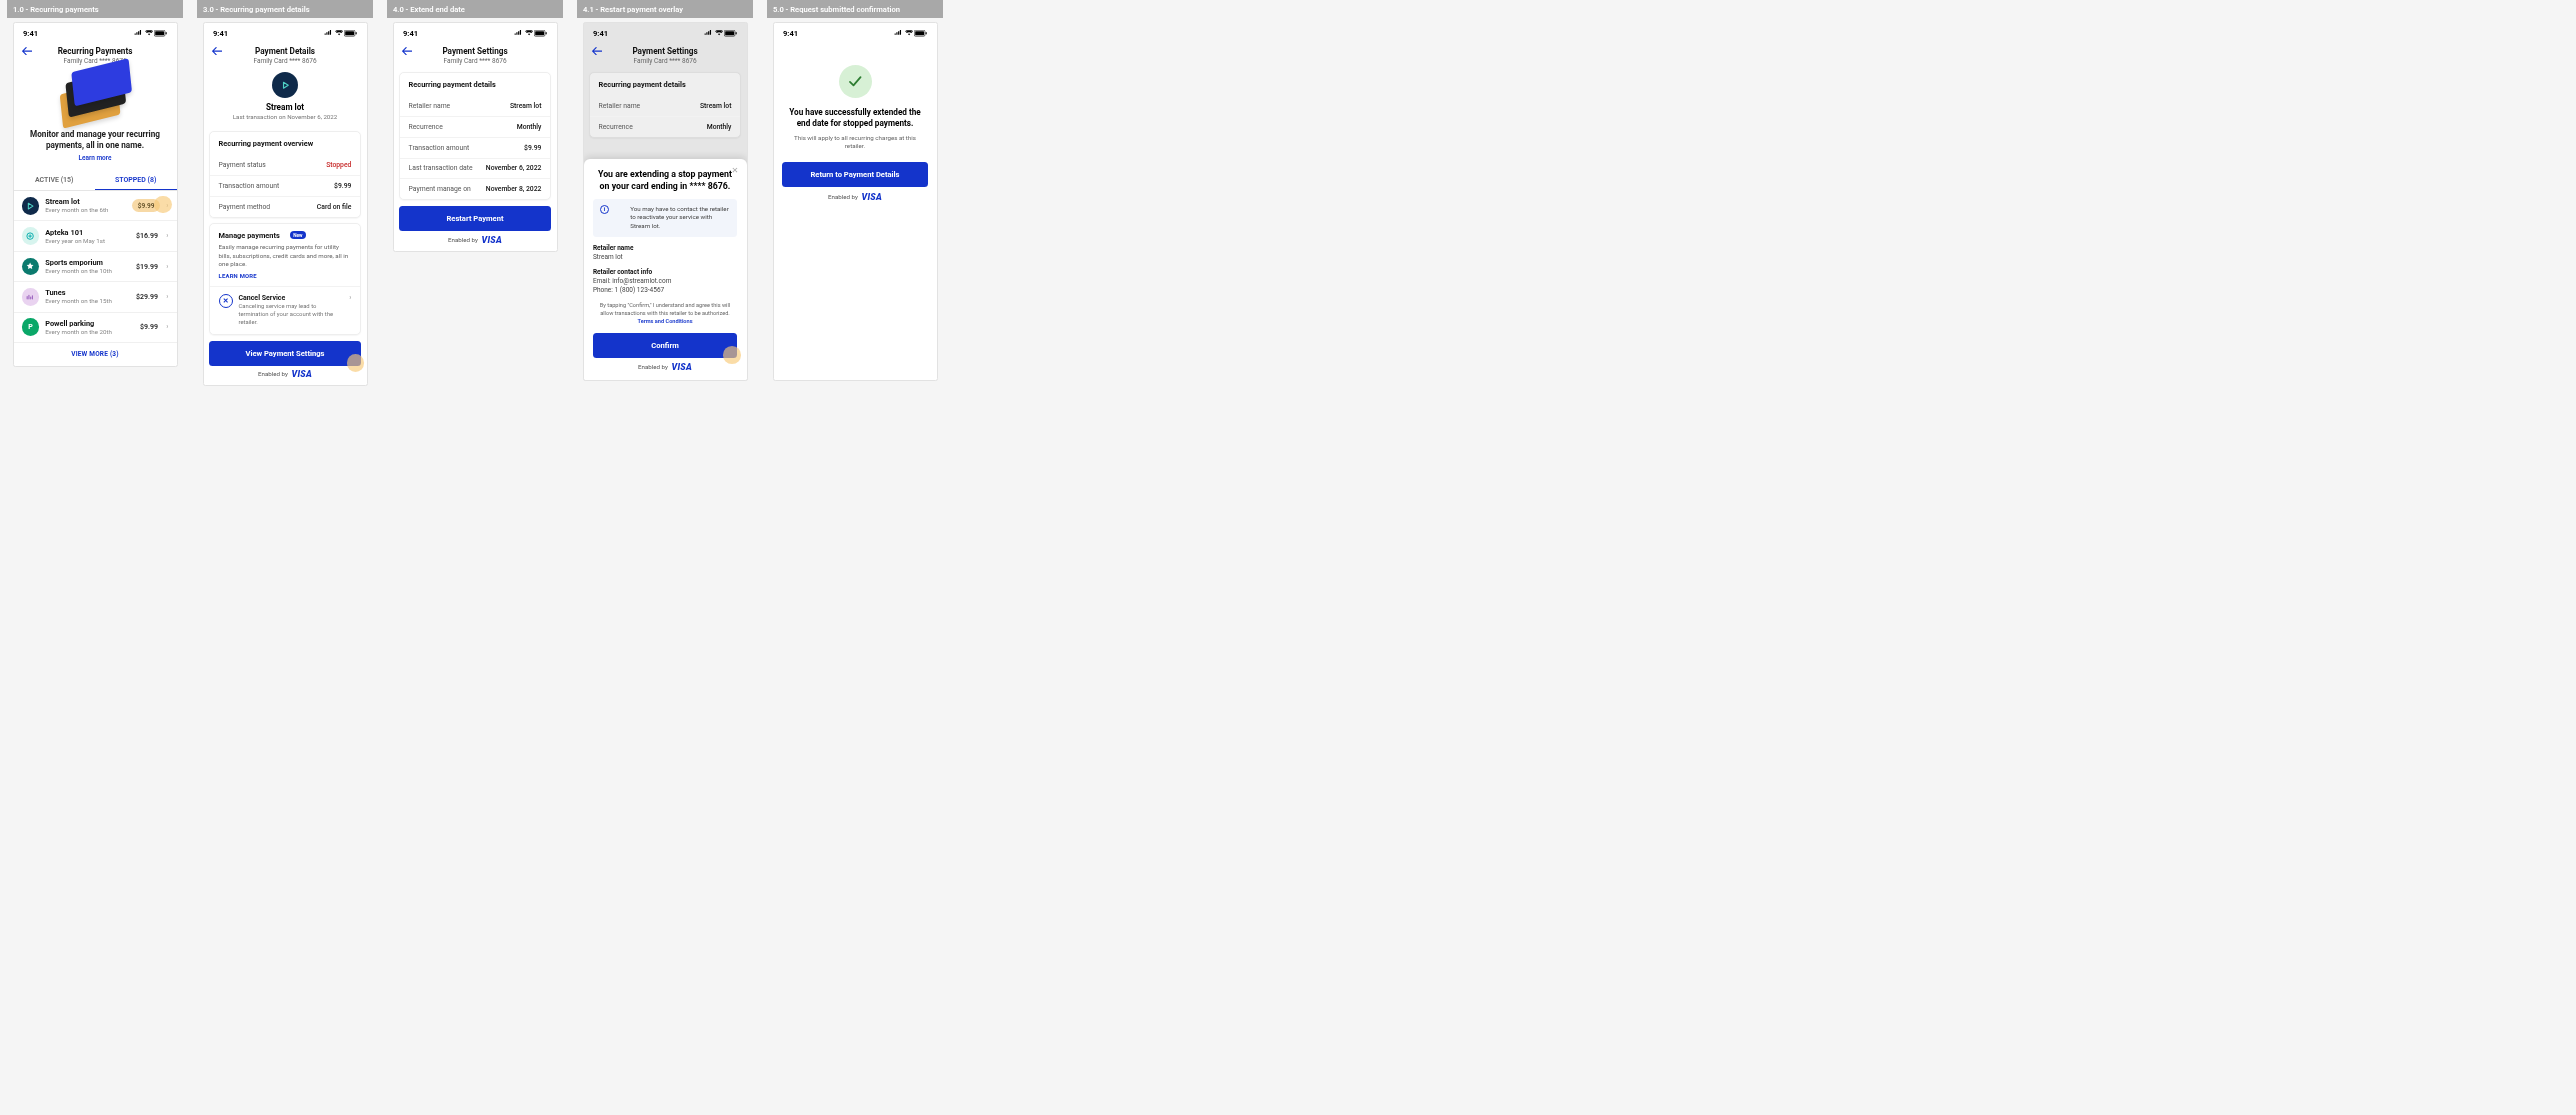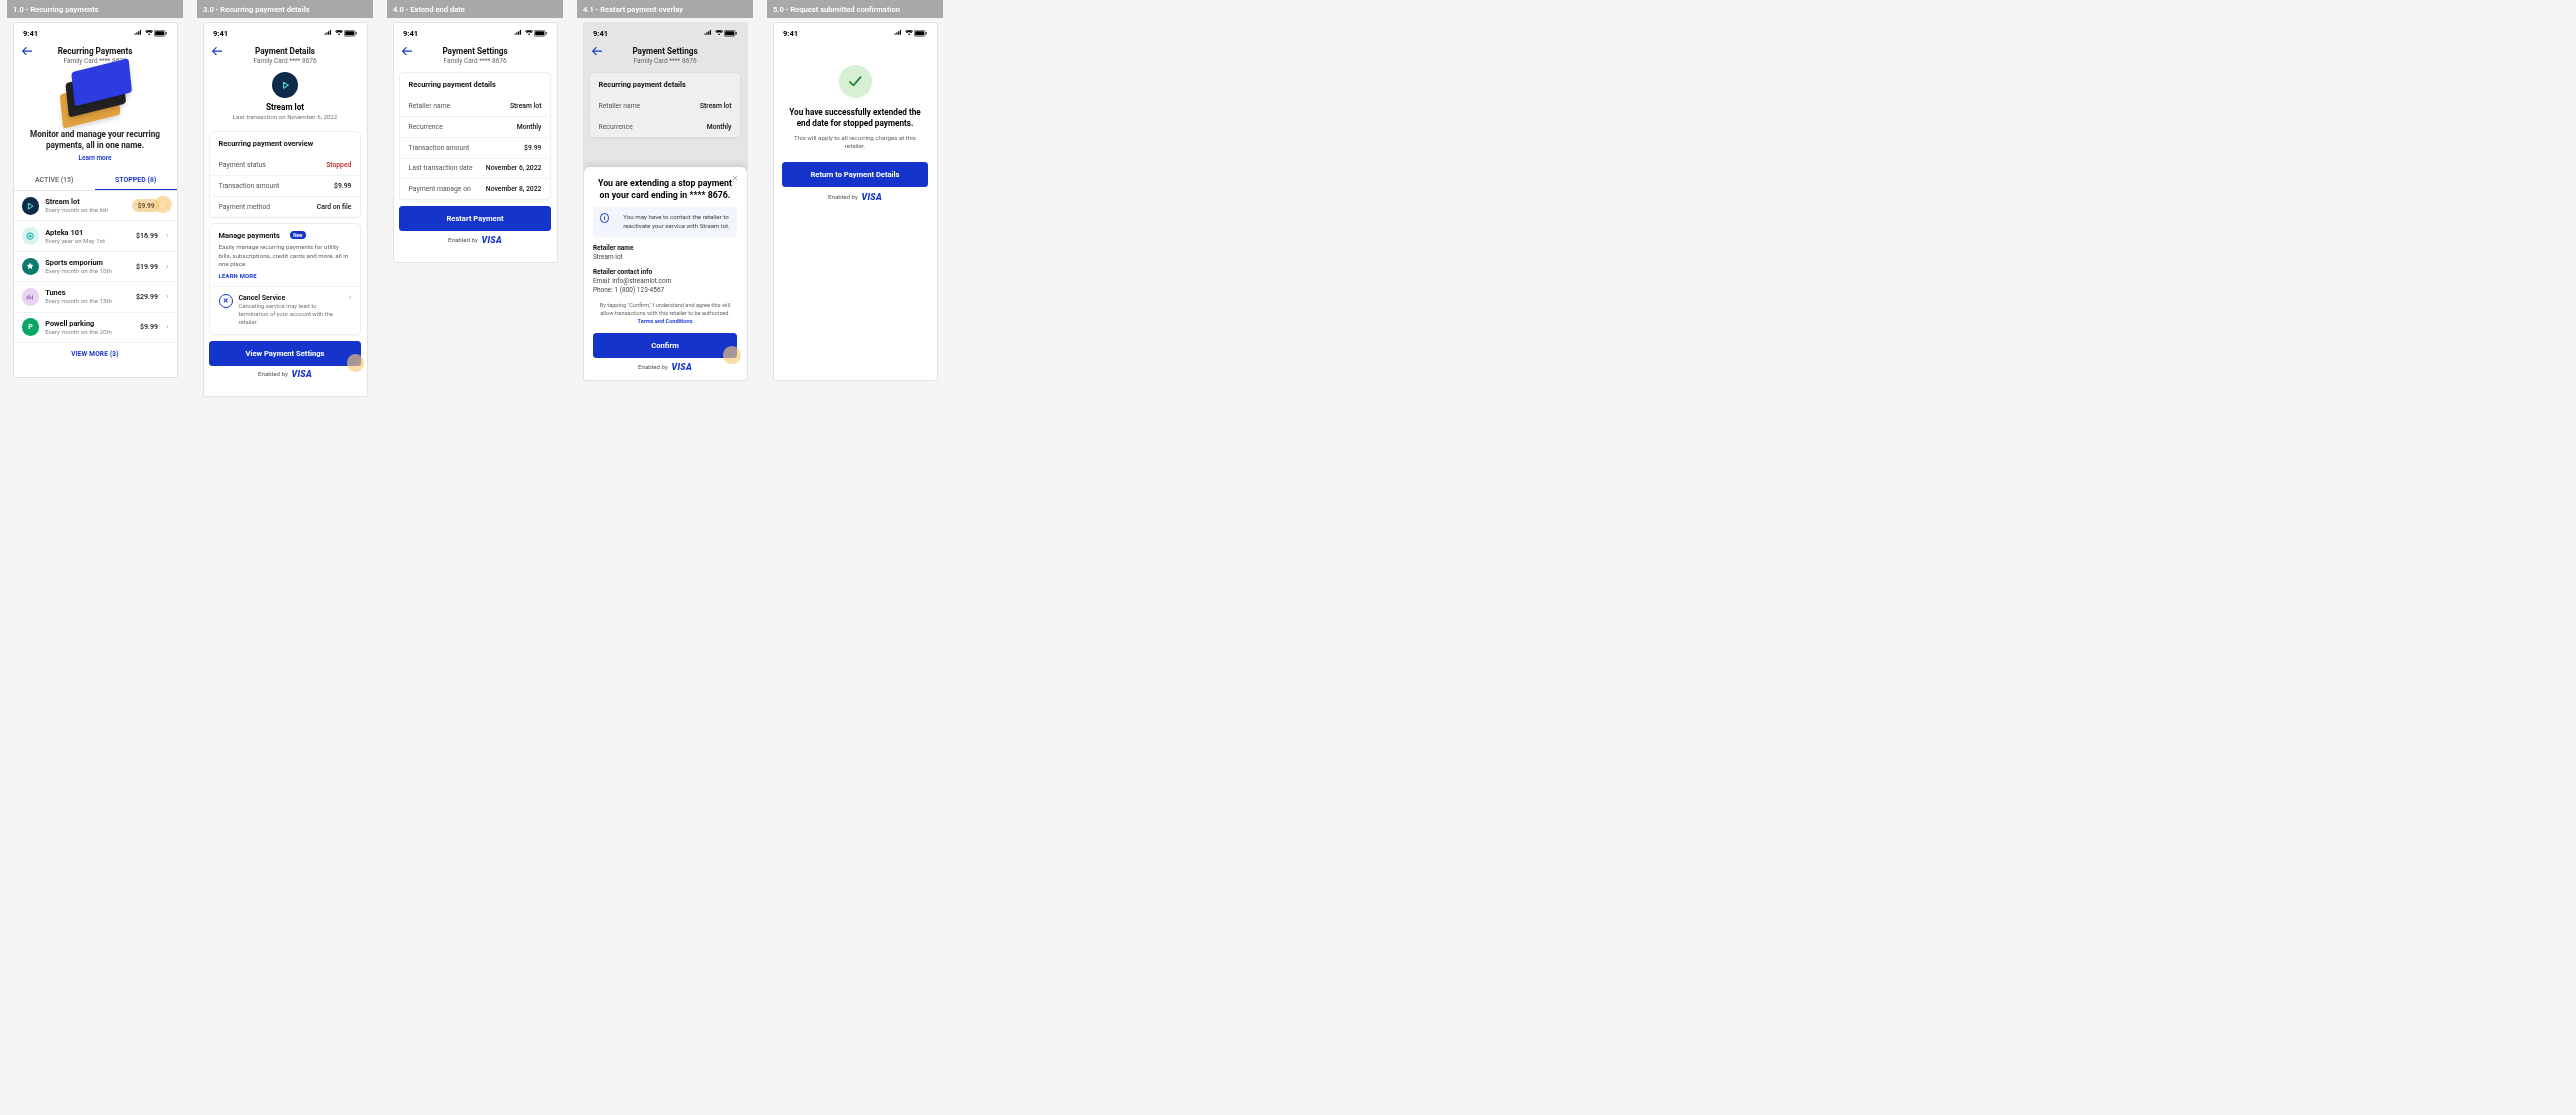--- a/index.html
+++ b/index.html
@@ -1,19 +1,19 @@
 <!DOCTYPE html>
 <html style="font-size:9.4px"><head>
 <meta charset="utf-8">
 <style>
   * { box-sizing: border-box; margin: 0; padding: 0; font-family: -apple-system, BlinkMacSystemFont, "Segoe UI", Roboto, Helvetica, Arial, sans-serif; }
   body { background: #f5f5f5; display: flex; gap: 14px; padding: 0 7px 11.8px; align-items: flex-start; }
   .panel { width: 176px; flex-shrink: 0; }
   .panel-title-bar { background: #a8a8a8; color: #fff; font-size: 7.6px; font-weight: 600; padding: 4.7px 5.9px; margin-bottom: 3.5px; }
-  .phone { width: 165px; margin: 0 auto; background: #fff; border: 0.6px solid #e2e2e2; border-radius: 2.4px; padding: 0 0 17px; position: relative; overflow: hidden; }
+  .phone { width: 165px; margin: 0 auto; background: #fff; border: 0.6px solid #e2e2e2; border-radius: 2.4px; padding: 0 0 6px; position: relative; overflow: hidden; }
   .phone.dimmed { background: #e5e5e5; }
   .status-bar { display: flex; justify-content: space-between; align-items: center; padding: 5.9px 9.4px 3.5px; font-size: 7.6px; font-weight: 700; }
   .status-icons { display: flex; gap: 1.2px; align-items: center; }
   .status-icons svg { display:block; }
 
   .nav-row { display: flex; align-items: flex-start; padding: 4.7px 8.2px 2.4px; }
   .back-chip { width: 13px; color:#1434cb; flex-shrink:0; }
   .nav-center { flex:1; text-align:center; }
   .nav-title { font-size: 8.2px; font-weight: 700; color:#111; }
   .nav-sub { font-size: 6.5px; color:#666; margin-top:1.2px; }
@@ -65,21 +65,21 @@
   .primary-btn { background:#1434cb; color:#fff; text-align:center; font-size:7.6px; font-weight:700; padding:8.2px 0; border-radius:3.5px; margin:5.9px 5.9px 3.5px; position:relative; }
   .outline-btn { border:0.9px solid #1434cb; color:#1434cb; text-align:center; font-size:7.4px; font-weight:700; padding:7px 0; border-radius:3.5px; margin-top:5.9px; position:relative; }
   .enabled-by { text-align:center; font-size:6.2px; color:#555; margin-top:3.5px; display:flex; align-items:center; justify-content:center; gap:3.5px; }
   .visa-mark { font-style:italic; font-weight:900; color:#1434cb; font-size:8.8px; letter-spacing:0.3px; }
 
   .need-desc { font-size:6.2px; color:#666; line-height:1.4; margin-top:2.4px; }
 
   .overlay-sheet { position:absolute; left:0; right:0; bottom:0; background:#fff; border-top-left-radius:5.9px; border-top-right-radius:5.9px; padding:7px 9.4px 8.2px; box-shadow:0 -1.2px 7px rgba(0,0,0,0.12); }
   .sheet-close { position:absolute; right:8.2px; top:5.9px; color:#aaa; font-size:8.2px; }
   .sheet-title { font-size:8.8px; font-weight:700; text-align:center; line-height:1.35; padding:3.5px 4.7px 5.9px; }
-  .info-box { background:#f2f5fb; border-radius:3.5px; padding:5.9px 7px; display:flex; gap:14px; align-items:flex-start; }
+  .info-box { background:#f2f5fb; border-radius:3.5px; padding:5.9px 7px; display:flex; gap:21px; align-items:flex-start; }
   .info-i { width:9.4px; height:9.4px; border:0.9px solid #1434cb; color:#1434cb; border-radius:50%; font-size:5.9px; font-weight:700; display:flex; align-items:center; justify-content:center; flex-shrink:0; }
   .info-text { font-size:6.2px; color:#444; line-height:1.4; }
   .sheet-label { font-size:6.5px; font-weight:700; color:#111; margin-top:7px; }
   .sheet-val { font-size:6.5px; color:#444; margin-top:1.2px; }
   .consent { font-size:5.6px; color:#666; text-align:center; line-height:1.4; margin-top:8.2px; }
   .tnc { color:#1434cb; font-weight:600; }
 
   .success-circle { width:33px; height:33px; border-radius:50%; background:#d7f0d5; margin:23.5px auto 9.4px; display:flex; align-items:center; justify-content:center; }
   .success-check { width:16.5px; height:16.5px; }
   .success-title { font-size:8.2px; font-weight:700; text-align:center; padding:0 14px; line-height:1.35; }

